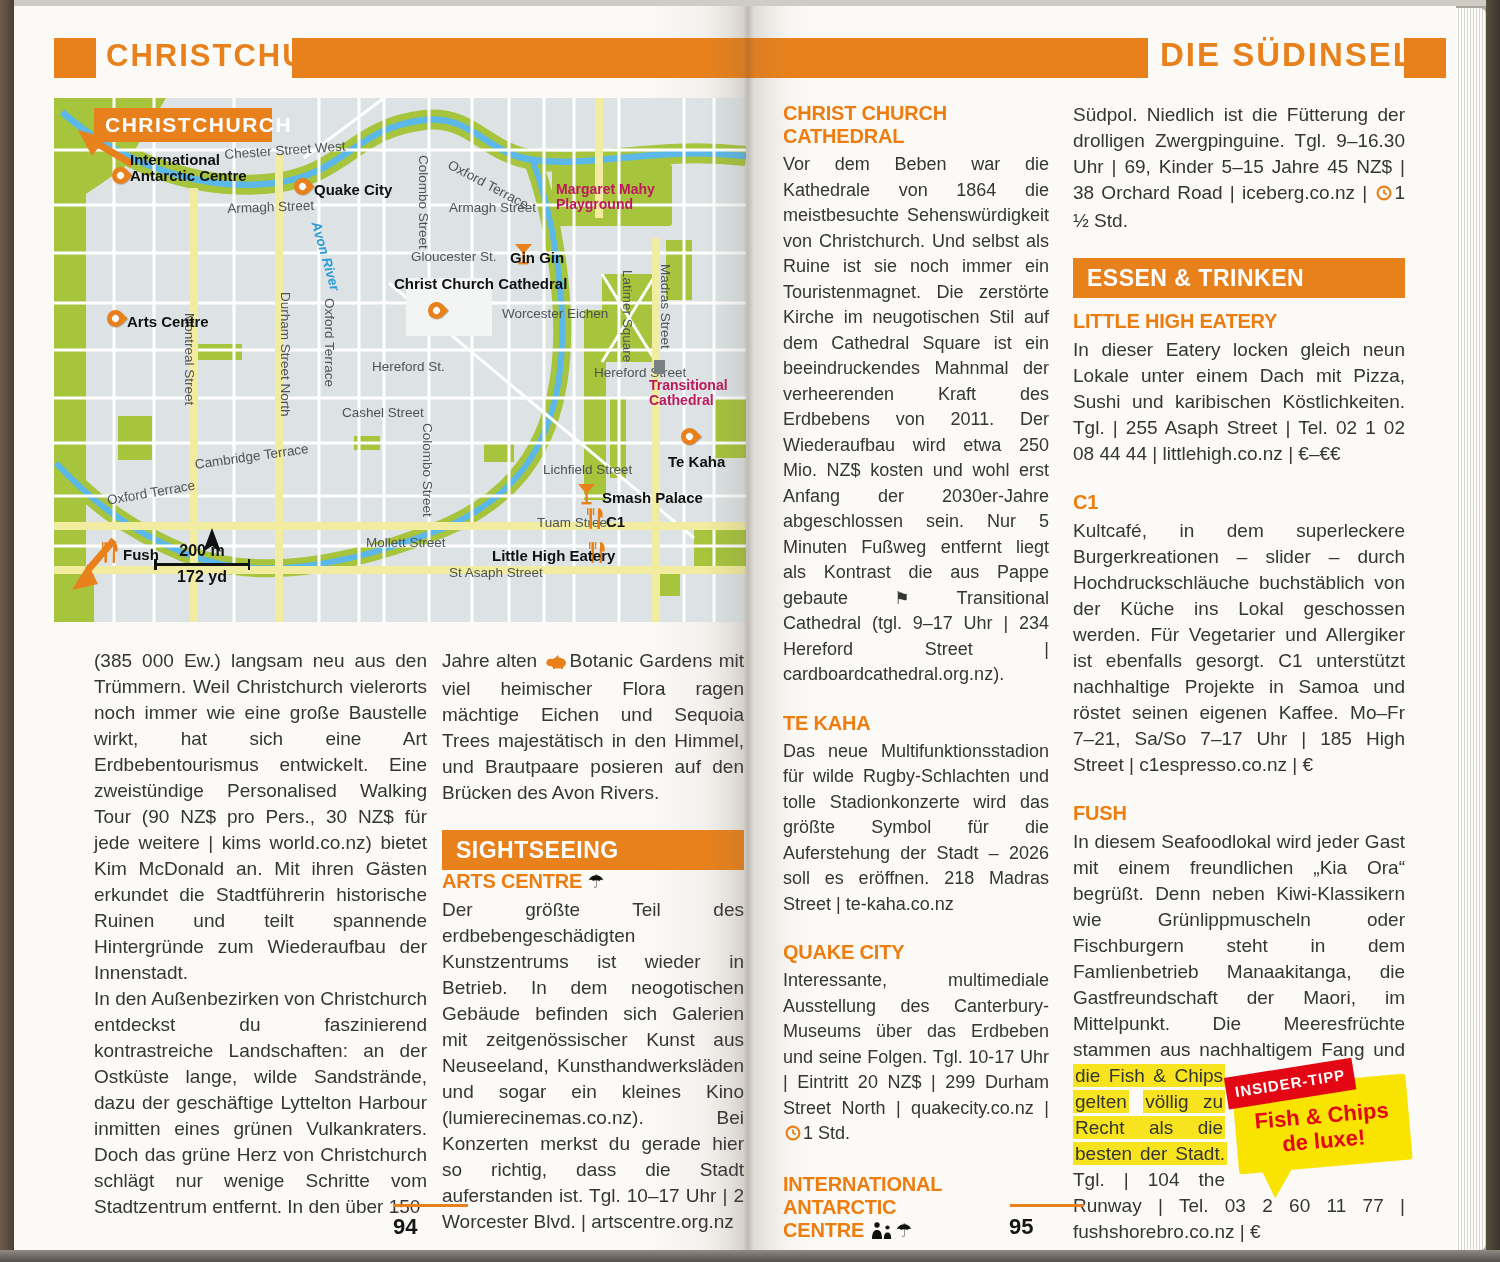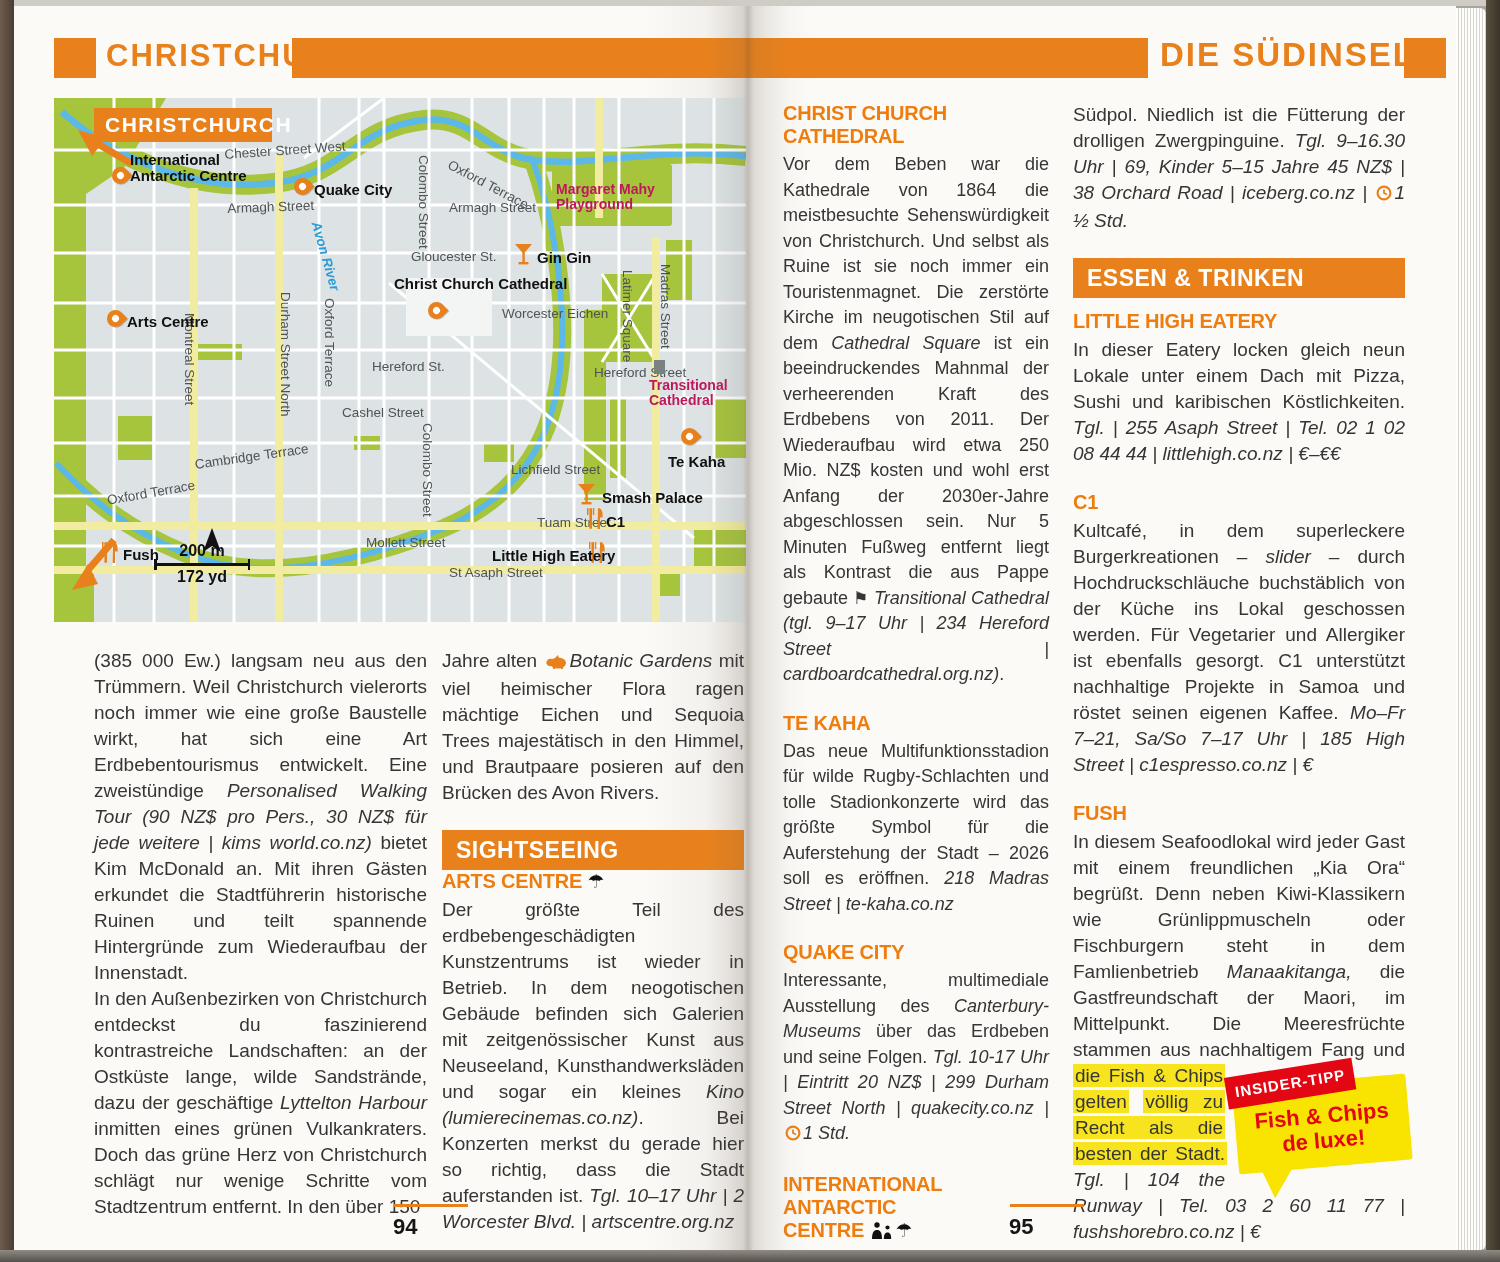--- a/index.html
+++ b/index.html
@@ -38,21 +38,21 @@
   .north{position:absolute;left:148px;top:430px;}
   .scale{position:absolute;left:100px;top:444px;width:96px;text-align:center;font-weight:bold;font-size:16px;color:#111;}
   .scale .bar{height:0;border-top:3px solid #111;margin:3px 0 2px;position:relative;}
   .scale .bar::before,.scale .bar::after{content:'';position:absolute;top:-7px;width:2.5px;height:11px;background:#111;}
   .scale .bar::before{left:0;} .scale .bar::after{right:0;}
   
   .col{position:absolute;text-align:justify;color:#353535;}
   .col p{margin:0;}
   .b19{font-size:19px;line-height:26px;}
   .b18{font-size:18px;line-height:25.5px;}
-  .it{font-style:italic;}
+  .it{}
   .banner{background:#e8811c;color:#fff;font-weight:bold;font-size:23px;letter-spacing:.5px;
      padding:7px 0 7px 14px;text-align:left;}
   .poih{color:#ee7d10;font-weight:bold;font-size:20px;letter-spacing:-0.2px;text-align:left;line-height:1.15;}
   .sect{margin-top:24px;}
   .hl{background:#f7e41e;padding:1px 2px;box-decoration-break:clone;-webkit-box-decoration-break:clone;}
   .pgnum{position:absolute;width:76px;font-weight:bold;font-size:22px;color:#161616;}
   .pgline{position:absolute;width:74px;height:0;border-top:3px solid #e8811c;}
   .inl-ico{display:inline-block;vertical-align:-2px;margin:0 2px;}
   .uni{font-family:"DejaVu Sans", sans-serif;}
   
@@ -168,21 +168,21 @@
           <div class="mlabel vert" style="left: 128px; top: 215px;">Montreal Street</div>
           <div class="mlabel vert" style="left: 224px; top: 194px;">Durham Street North</div>
           <div class="mlabel vert" style="left: 268px; top: 200px;">Oxford Terrace</div>
           <div class="mlabel" style="left: 318px; top: 262px;">Hereford St.</div>
           <div class="mlabel" style="left: 540px; top: 268px;">Hereford Street</div>
           <div class="mlabel area" style="left: 595px; top: 280px;">Transitional
 Cathedral</div>
           <div class="mlabel" style="left: 288px; top: 308px;">Cashel Street</div>
           <div class="mlabel" style="left: 140px; top: 360px; transform: rotate(-8deg);">Cambridge Terrace</div>
           <div class="mlabel" style="left: 52px; top: 396px; transform: rotate(-10deg);">Oxford Terrace</div>
-          <div class="mlabel" style="left: 457px; top: 365px;">Lichfield Street</div>
+          <div class="mlabel" style="left: 489px; top: 365px;">Lichfield Street</div>
           <div class="mlabel" style="left: 483px; top: 418px;">Tuam Street</div>
           <div class="mlabel" style="left: 312px; top: 438px;">Mollett Street</div>
           <div class="mlabel" style="left: 395px; top: 468px;">St Asaph Street</div>
           <div class="mpoi-ico" style="left: 58px; top: 69px;">
             <span class="pin-ico"></span>
           </div>
           <div class="mpoi-label" style="left: 76px; top: 54px;">International
 Antarctic Centre</div>
           <div class="mpoi-ico" style="left: 240px; top: 80px;">
             <span class="pin-ico"></span>
@@ -198,21 +198,21 @@
           <div class="mpoi-label" style="left: 340px; top: 178px;">Christ Church Cathedral</div>
           <div class="mpoi-ico" style="left: 627px; top: 330px;">
             <span class="pin-ico"></span>
           </div>
           <div class="mpoi-label" style="left: 614px; top: 356px;">Te Kaha</div>
           <div class="mpoi-ico" style="left: 461px; top: 146px;"><svg width="17" height="21" viewBox="0 0 17 21">
               <polygon points="0,0 17,0 8.5,10" fill="#e8811c"></polygon>
               <rect x="7.4" y="9" width="2.4" height="9" fill="#e8811c"></rect>
               <rect x="3.5" y="18" width="10" height="2.4" fill="#e8811c"></rect>
             </svg></div>
-          <div class="mpoi-label" style="left: 483px; top: 152px;">Gin Gin</div>
+          <div class="mpoi-label" style="left: 456px; top: 152px;">Gin Gin</div>
           <div class="mpoi-ico" style="left: 524px; top: 386px;"><svg width="17" height="21" viewBox="0 0 17 21">
               <polygon points="0,0 17,0 8.5,10" fill="#e8811c"></polygon>
               <rect x="7.4" y="9" width="2.4" height="9" fill="#e8811c"></rect>
               <rect x="3.5" y="18" width="10" height="2.4" fill="#e8811c"></rect>
             </svg></div>
           <div class="mpoi-label" style="left: 548px; top: 392px;">Smash Palace</div>
           <div class="mpoi-ico" style="left: 533px; top: 410px;"><svg width="16" height="21" viewBox="0 0 16 21">
               <rect x="2.4" y="0" width="2.6" height="21" rx="1.2" fill="#e8811c"></rect>
               <rect x="0" y="0" width="1.5" height="7" fill="#e8811c"></rect>
               <rect x="5.8" y="0" width="1.5" height="7" fill="#e8811c"></rect>

